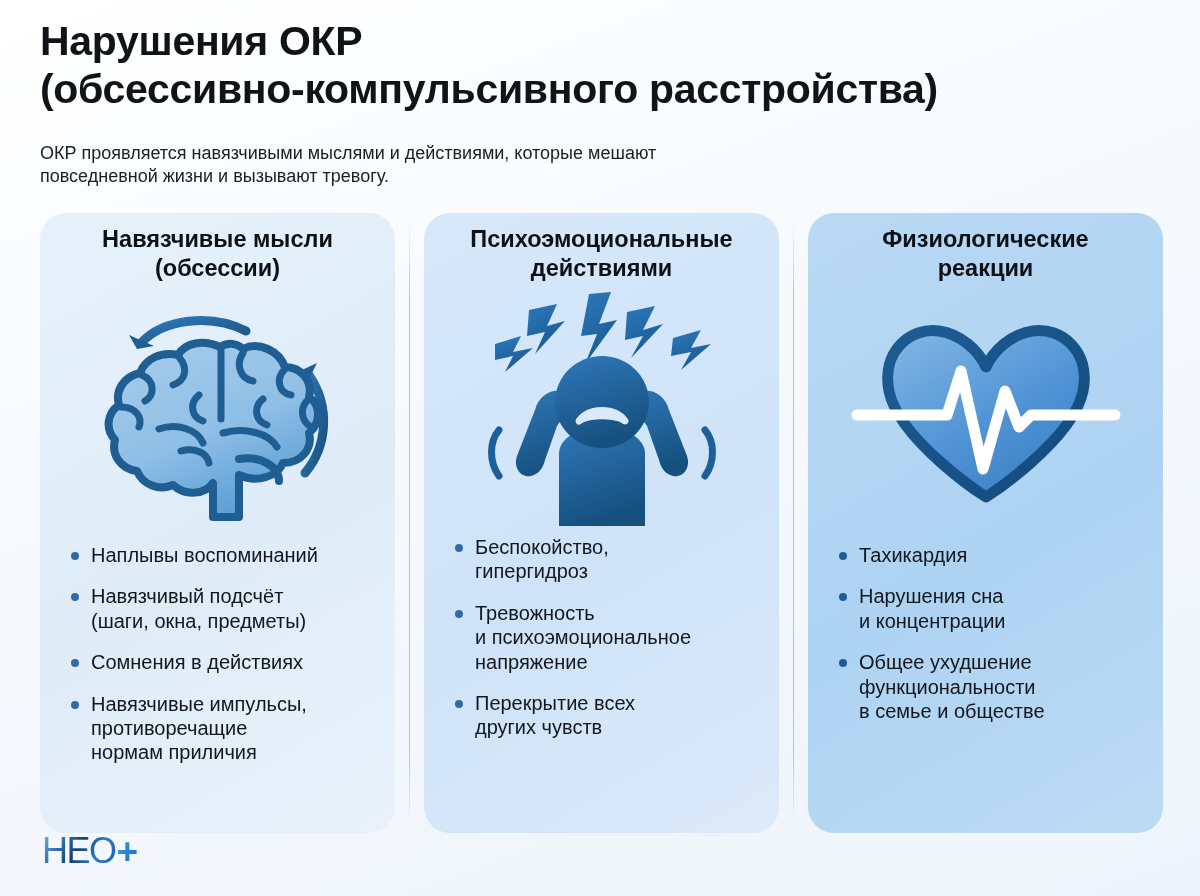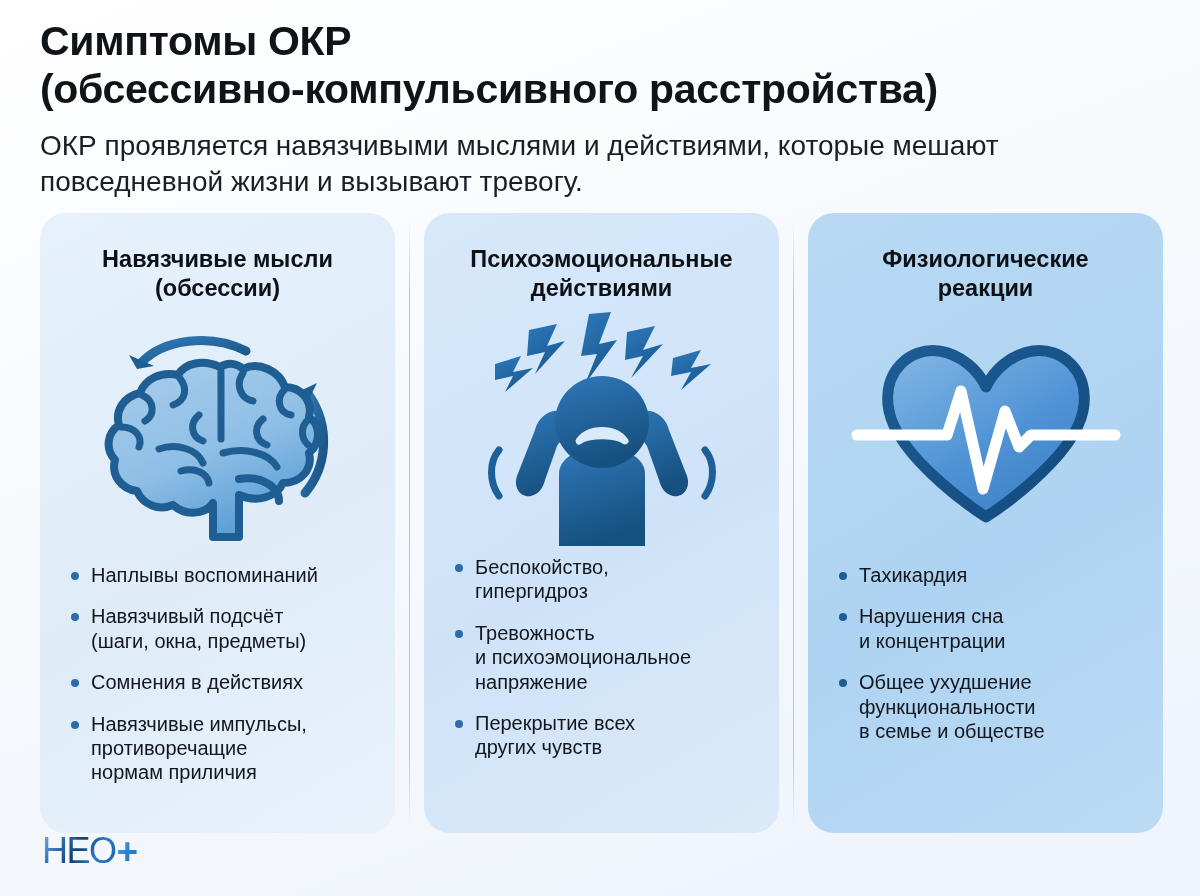--- a/index.html
+++ b/index.html
@@ -23,42 +23,42 @@
   #title {
     font-size:41px;
     font-weight:bold;
     line-height:1.16;
     color:#101418;
     letter-spacing:-0.3px;
     white-space:pre-line;
   }
 
   #subtitle {
-    margin-top:15px;
-    font-size:28px;
+    margin-top:29px;
+    font-size:18px;
     line-height:1.30;
     color:#1b1f25;
     white-space:pre-line;
     max-width:1030px;
   }
 
   
   #cards {
     position:absolute;
     left:40px; top:213px;
     width:1130px; height:620px;
     display:flex;
     align-items:stretch;
   }
 
   .card {
     position:relative;
     width:355px;
     border-radius:26px;
-    padding:32px 22px 0 22px;
+    padding:12px 22px 0 22px;
     display:flex;
     flex-direction:column;
     overflow:hidden;
   }
 
   .card.c1 { background:linear-gradient(150deg,#e6f1fb 0%,#dfecf8 55%,#e9f2fb 100%); }
   .card.c2 { background:linear-gradient(150deg,#d7e8fa 0%,#cfe3f8 55%,#dceaf9 100%); }
   .card.c3 { background:linear-gradient(150deg,#b9d9f4 0%,#aed3f2 55%,#bcdbf5 100%); }
 
   .divider {
@@ -135,21 +135,21 @@
     background-clip:text;
     color:transparent;
   }
 </style>
 </head>
 <body>
 
 <div id="page">
 
   <div id="header">
-    <div id="title">Симптомы ОКР
+    <div id="title">Нарушения ОКР
 (обсессивно-компульсивного расстройства)</div>
     <div id="subtitle">ОКР проявляется навязчивыми мыслями и действиями, которые мешают
 повседневной жизни и вызывают тревогу.</div>
   </div>
 
   <div id="cards">
 
     <div class="card c1">
       <div class="card-title">Навязчивые мысли
 (обсессии)</div>

